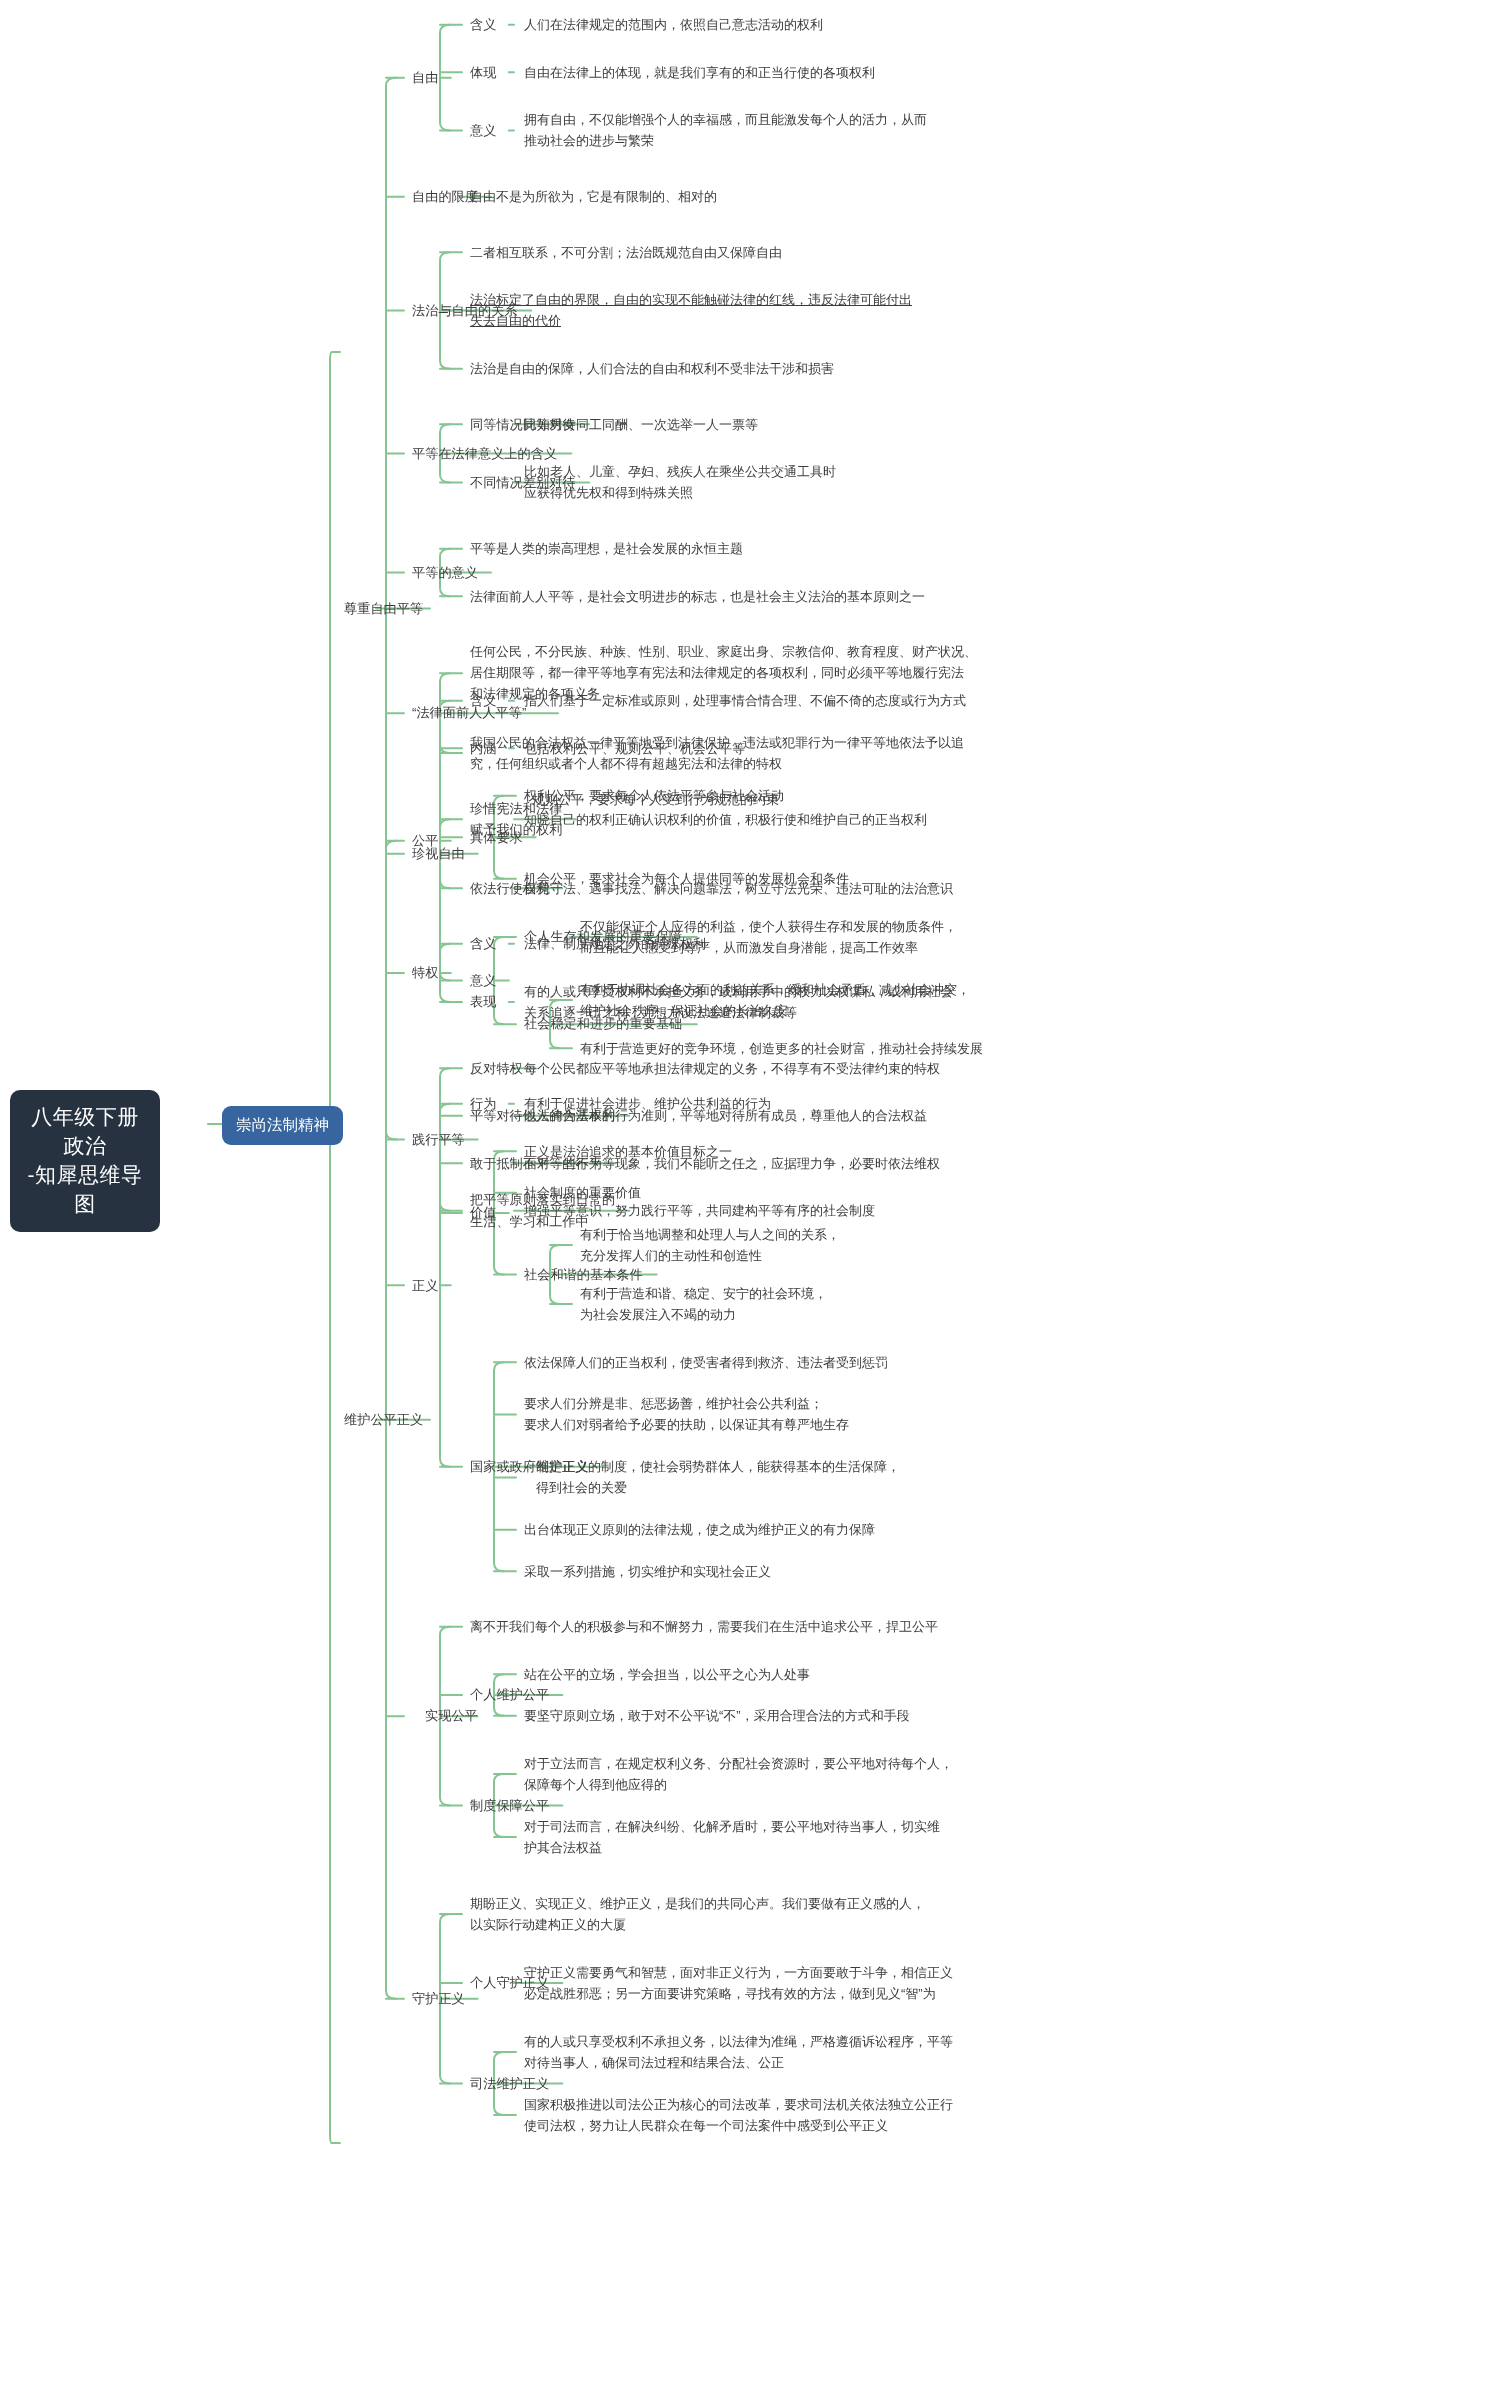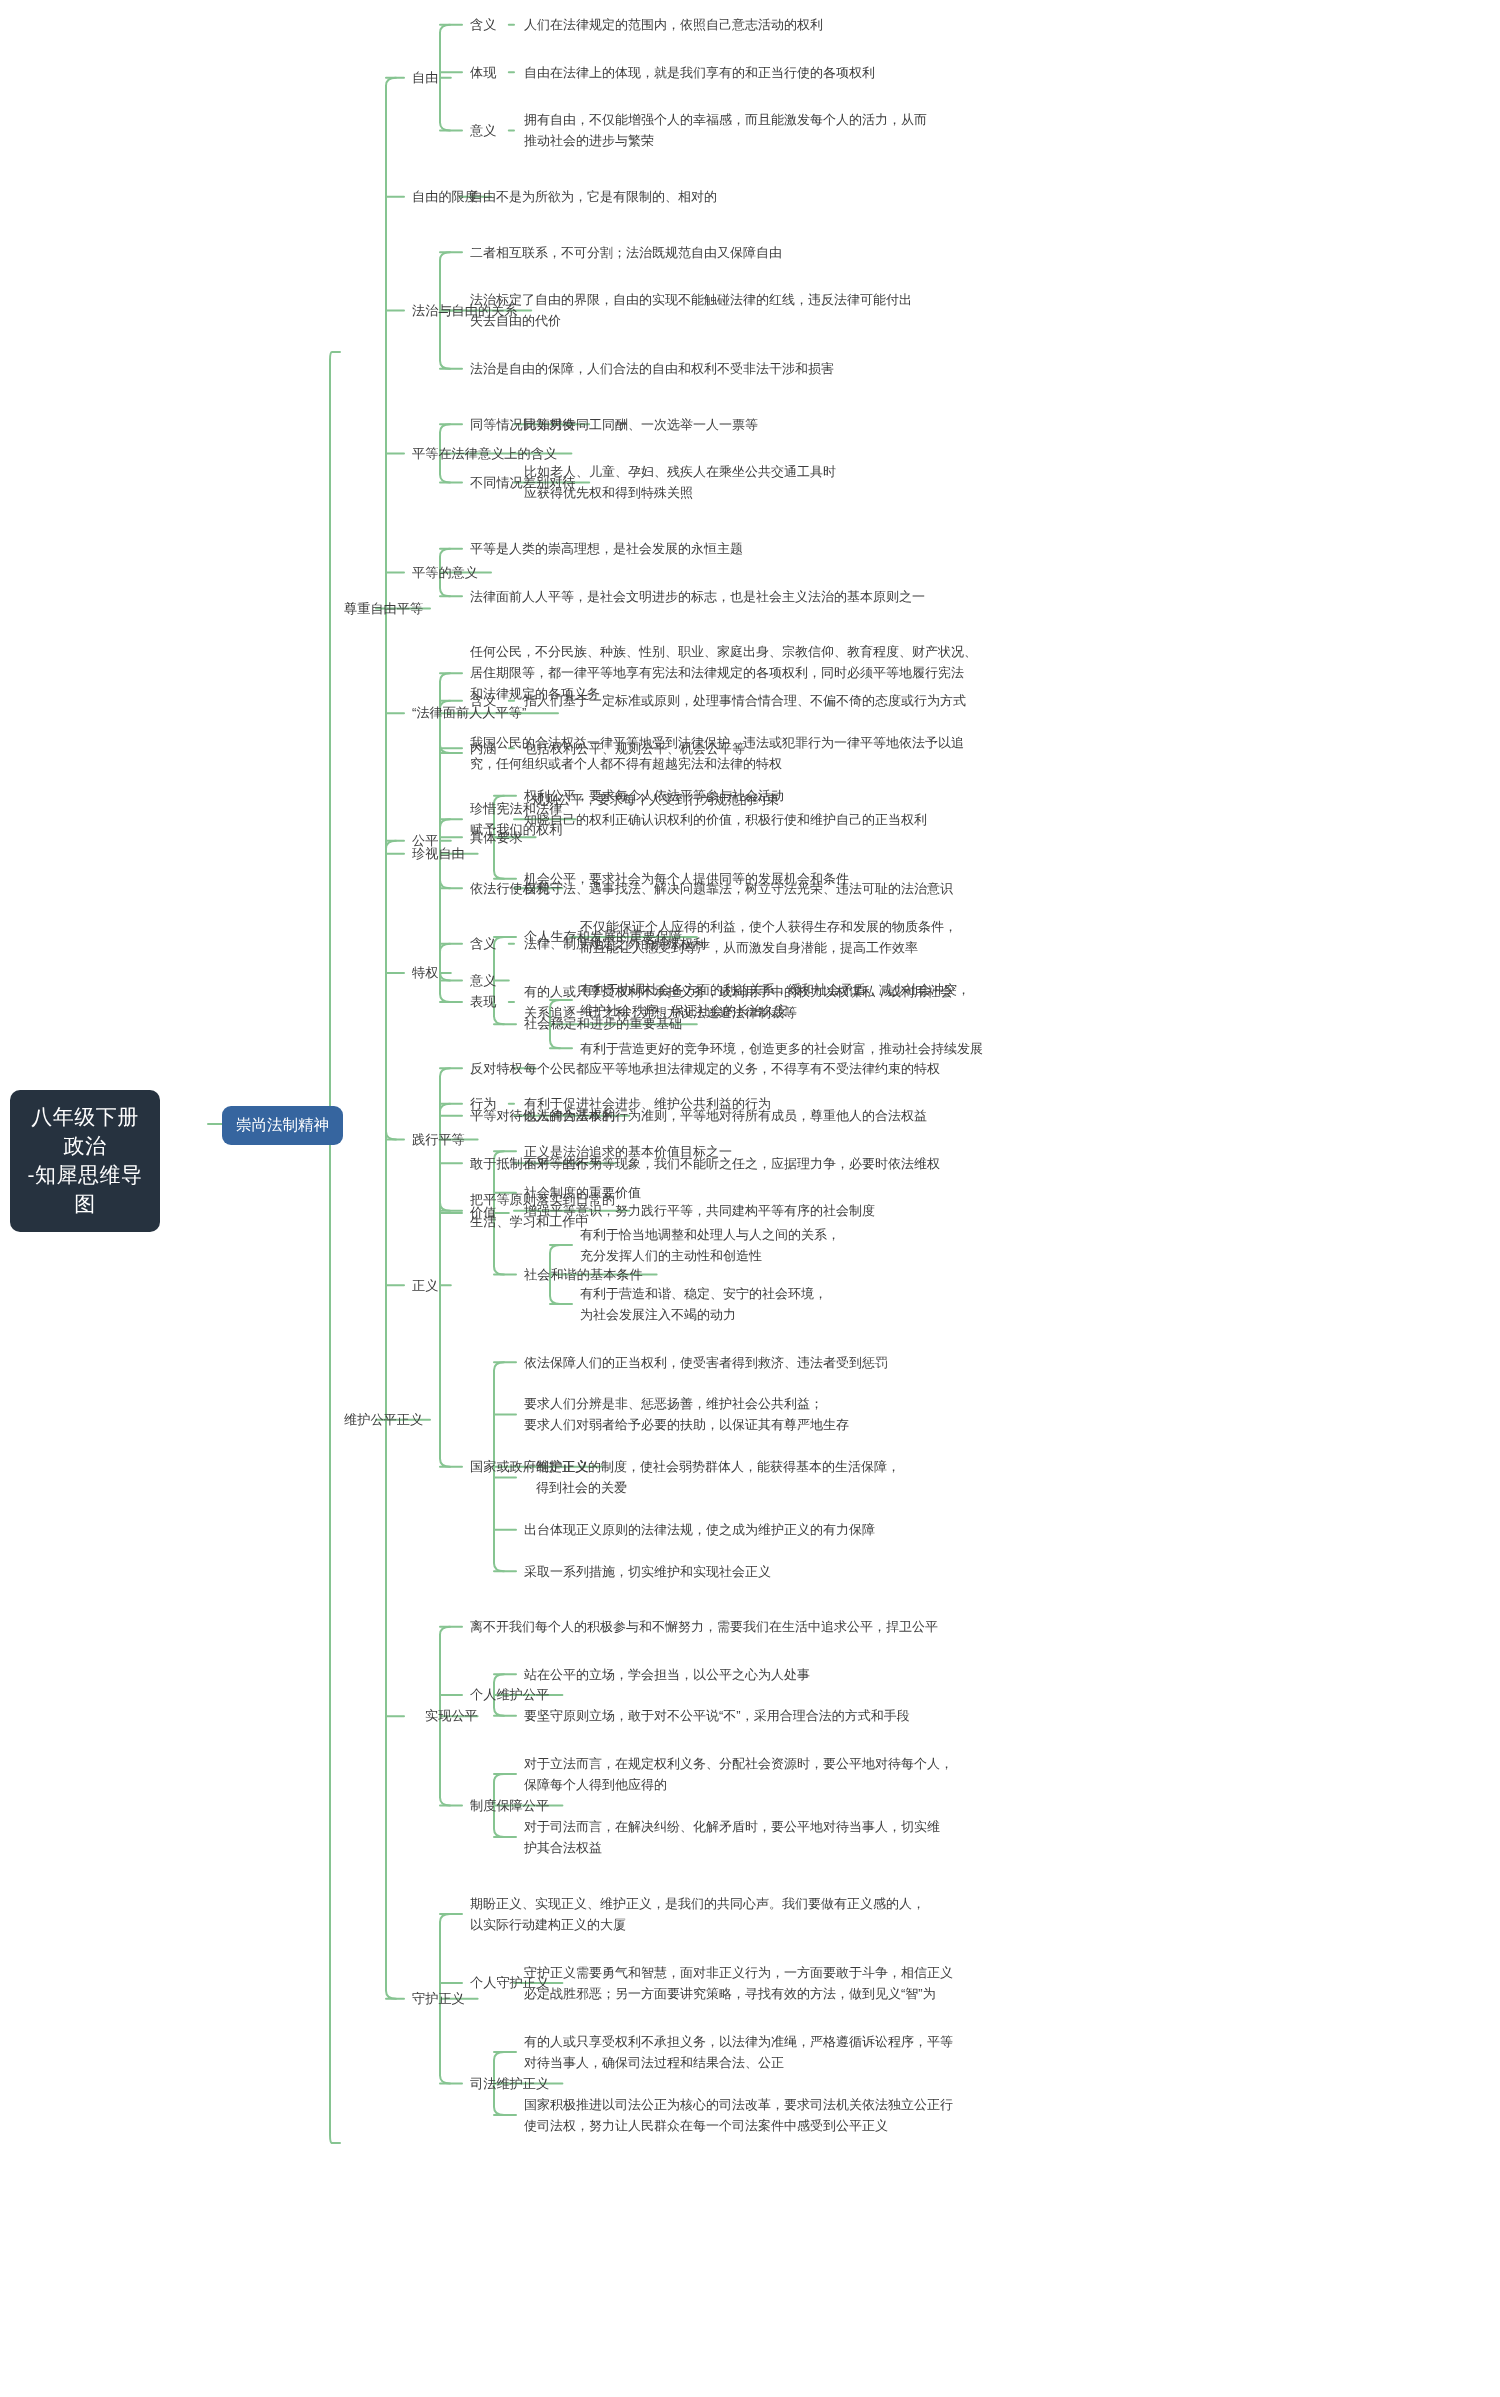--- a/index.html
+++ b/index.html
@@ -223,21 +223,21 @@
     <div class="abs txt" style="left: 470px; top: 14px; max-width: 1020px;">含义</div>
     <div class="abs txt small" style="left: 524px; top: 61.5px; max-width: 966px;">自由在法律上的体现，就是我们享有的和正当行使的各项权利</div>
     <div class="abs txt" style="left: 470px; top: 61.5px; max-width: 1020px;">体现</div>
     <div class="abs txt small" style="left: 524px; top: 109px; max-width: 966px;">拥有自由，不仅能增强个人的幸福感，而且能激发每个人的活力，从而
 推动社会的进步与繁荣</div>
     <div class="abs txt" style="left: 470px; top: 119.75px; max-width: 1020px;">意义</div>
     <div class="abs txt" style="left: 412px; top: 66.875px; max-width: 1078px;">自由</div>
     <div class="abs txt small" style="left: 470px; top: 186px; max-width: 1020px;">自由不是为所欲为，它是有限制的、相对的</div>
     <div class="abs txt" style="left: 412px; top: 186px; max-width: 1078px;">自由的限度</div>
     <div class="abs txt small" style="left: 470px; top: 241.5px; max-width: 1020px;">二者相互联系，不可分割；法治既规范自由又保障自由</div>
-    <div class="abs txt small" style="left: 470px; top: 289px; max-width: 1020px;">法治标定了自由的界限，自由的实现不能触碰法律的红线，违反法律可能付出
+    <div class="abs txt small" style="left: 470px; top: 289px; max-width: 1020px; text-decoration: underline;">法治标定了自由的界限，自由的实现不能触碰法律的红线，违反法律可能付出
 失去自由的代价</div>
     <div class="abs txt small" style="left: 470px; top: 358px; max-width: 1020px;">法治是自由的保障，人们合法的自由和权利不受非法干涉和损害</div>
     <div class="abs txt" style="left: 412px; top: 299.75px; max-width: 1078px;">法治与自由的关系</div>
     <div class="abs txt small" style="left: 524px; top: 413.5px; max-width: 966px;">比如男女同工同酬、一次选举一人一票等</div>
     <div class="abs txt" style="left: 470px; top: 413.5px; max-width: 1020px;">同等情况同等对待</div>
     <div class="abs txt small" style="left: 524px; top: 461px; max-width: 966px;">比如老人、儿童、孕妇、残疾人在乘坐公共交通工具时
 应获得优先权和得到特殊关照</div>
     <div class="abs txt" style="left: 470px; top: 471.75px; max-width: 1020px;">不同情况差别对待</div>
     <div class="abs txt" style="left: 412px; top: 442.625px; max-width: 1078px;">平等在法律意义上的含义</div>
     <div class="abs txt small" style="left: 470px; top: 538px; max-width: 1020px;">平等是人类的崇高理想，是社会发展的永恒主题</div>

